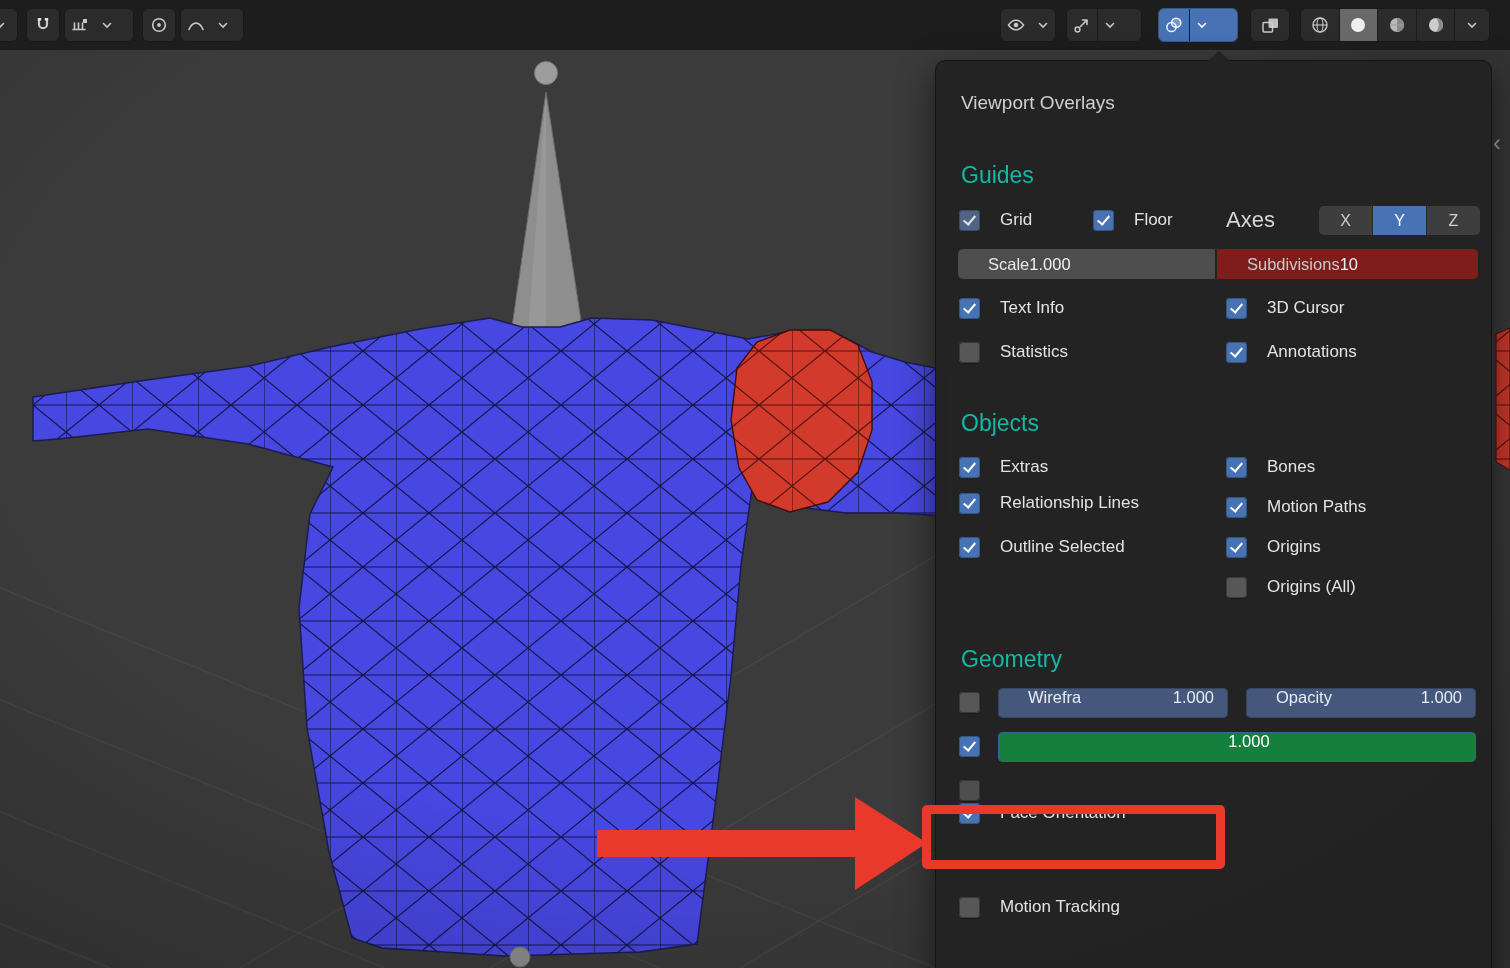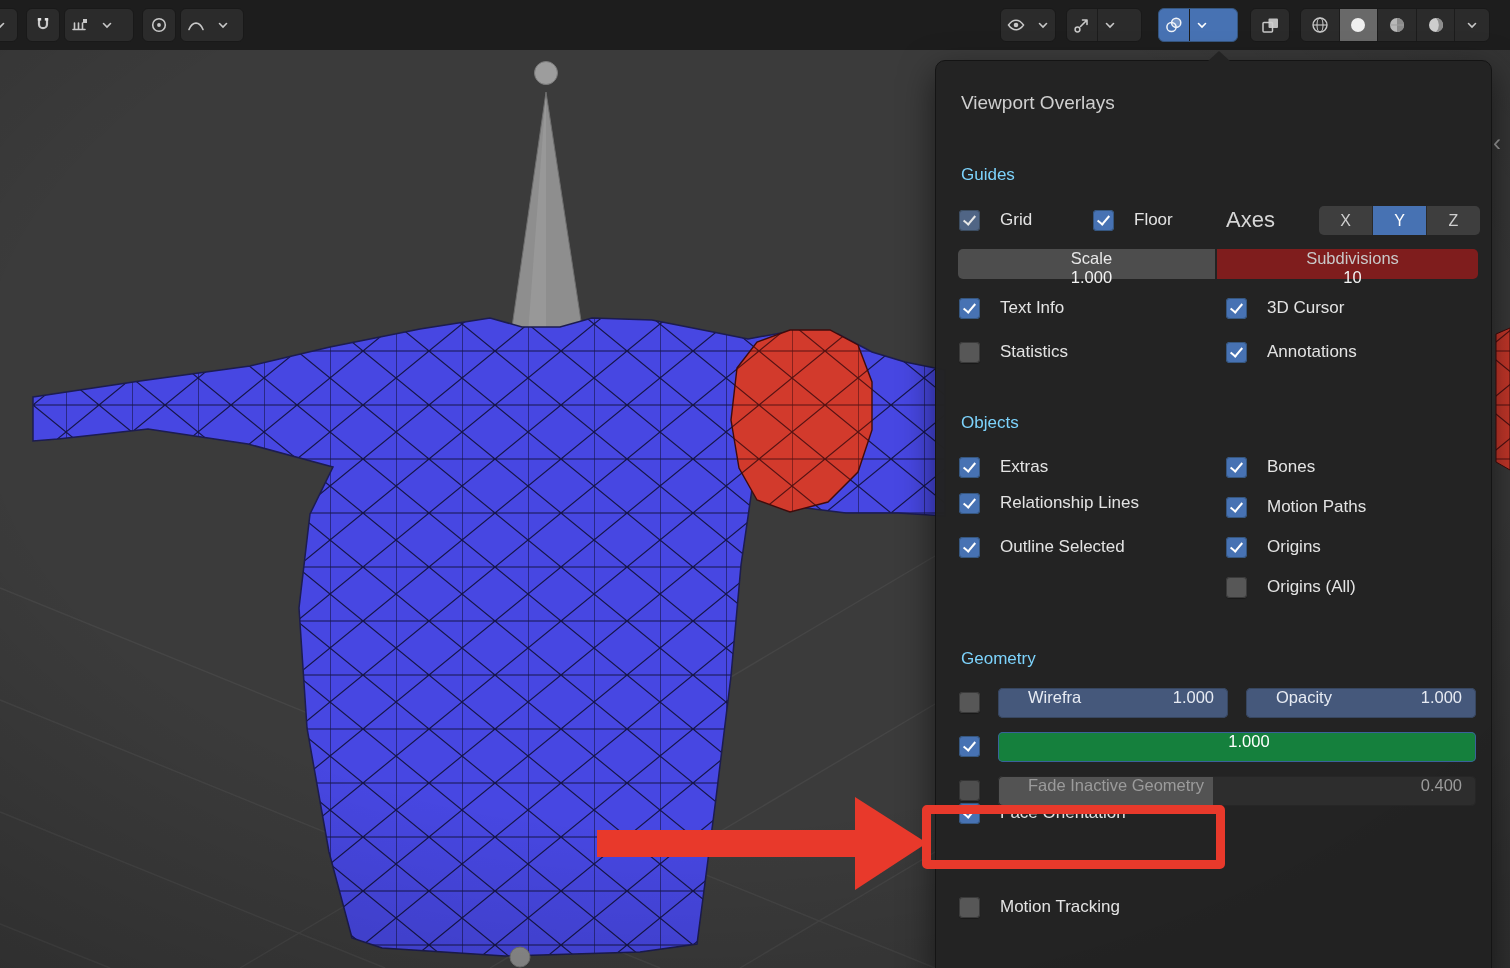--- a/index.html
+++ b/index.html
@@ -21,42 +21,42 @@
   .scell:last-child{border-right:none;}
 
   
   .panel{position:absolute;left:935px;top:60px;width:557px;height:920px;
          background:rgba(35,35,35,.985);border:1px solid #141414;border-radius:10px;
          box-shadow:0 12px 34px rgba(0,0,0,.55);z-index:10;box-sizing:border-box;}
   .panel::before{content:"";position:absolute;top:-10px;left:272px;
          border-left:11px solid transparent;border-right:11px solid transparent;
          border-bottom:10px solid #232323;}
   .p-title{position:absolute;left:25px;top:30px;font-size:19px;color:#cfcfcf;line-height:24px;}
-  .heading{position:absolute;font-size:17px;color:#7dd3fc;line-height:24px;}
+  .heading{position:absolute;font-size:23px;color:#14b8a6;line-height:24px;}
   .pair{position:absolute;height:30px;display:flex;align-items:center;}
   .plabel{position:absolute;height:30px;display:flex;align-items:center;
           font-size:22px;color:#d6d6d6;}
   .cb{position:relative;flex:none;width:21px;height:21px;border-radius:4px;
       background:#575757;box-shadow:inset 0 0 0 1px #3a3a3a, 0 1px 1px rgba(0,0,0,.3);}
   .cb.on{background:#4772b3;box-shadow:inset 0 0 0 1px #35567f;}
   .cb.on::after{content:"";position:absolute;left:7px;top:3px;width:5px;height:10px;
       border:solid #fff;border-width:0 2.6px 2.6px 0;transform:rotate(40deg);}
   .cb.dim{filter:grayscale(.45) brightness(.9);}
   .cb-label{margin-left:20px;font-size:17px;color:#e3e3e3;white-space:nowrap;}
 
   .axes{position:absolute;display:flex;height:29px;border-radius:5px;overflow:hidden;
         background:#2a2a2a;}
   .axes span{width:53px;display:flex;align-items:center;justify-content:center;
         font-size:16px;color:#cfcfcf;background:#3e3e3e;border-right:1px solid #2a2a2a;}
   .axes span:last-child{border-right:none;}
   .axes span.active{background:#4772b3;color:#fff;}
 
   .field{position:absolute;height:30px;display:flex;align-items:center;
          padding:0 20px 0 30px;box-sizing:border-box;
-         font-size:16.5px;flex-direction:column;}
+         font-size:16.5px;}
   .field.scale{background:#4d4d4d;border-radius:5px 0 0 5px;color:#e8e8e8;}
   .field.subd{background:#7f1d1d;border-radius:0 5px 5px 0;color:#c9c9c9;}
   .field .fval{color:#f2f2f2;}
 
   .slider{position:absolute;height:30px;border-radius:5px;display:flex;align-items:center;
           padding:0 14px 12px 30px;box-sizing:border-box;font-size:16.5px;overflow:hidden;
           white-space:nowrap;}
   .slider .lab{flex:1;text-align:left;overflow:hidden;}
   .slider .val{margin-left:8px;}
   .sl-steel{background:#45587b;color:#e7ebf3;box-shadow:inset 0 0 0 1px #37465f;}
@@ -356,24 +356,20 @@
       <span class="val">1.000</span>
     </div>
 
     <span class="cb on" style="position:absolute;left:23px;top:675px;"></span>
     <div class="slider sl-blue" style="left:62px;top:671px;width:478px;">
       <span class="lab">Viewer Node</span>
       <span class="val">1.000</span>
     </div>
 
     <span class="cb dim" style="position:absolute;left:23px;top:719px;"></span>
-    <div class="slider sl-fade" style="left:62px;top:715px;width:478px;">
-      <span class="lab">Fade Inactive Geometry</span>
-      <span class="val">0.400</span>
-    </div>
 
     <div class="pair" style="left:23px;top:737px;">
       <span class="cb on"></span>
       <span class="cb-label">Face Orientation</span>
     </div>
 
     <div class="pair" style="left:23px;top:831px;">
       <span class="cb"></span>
       <span class="cb-label">Motion Tracking</span>
     </div>

